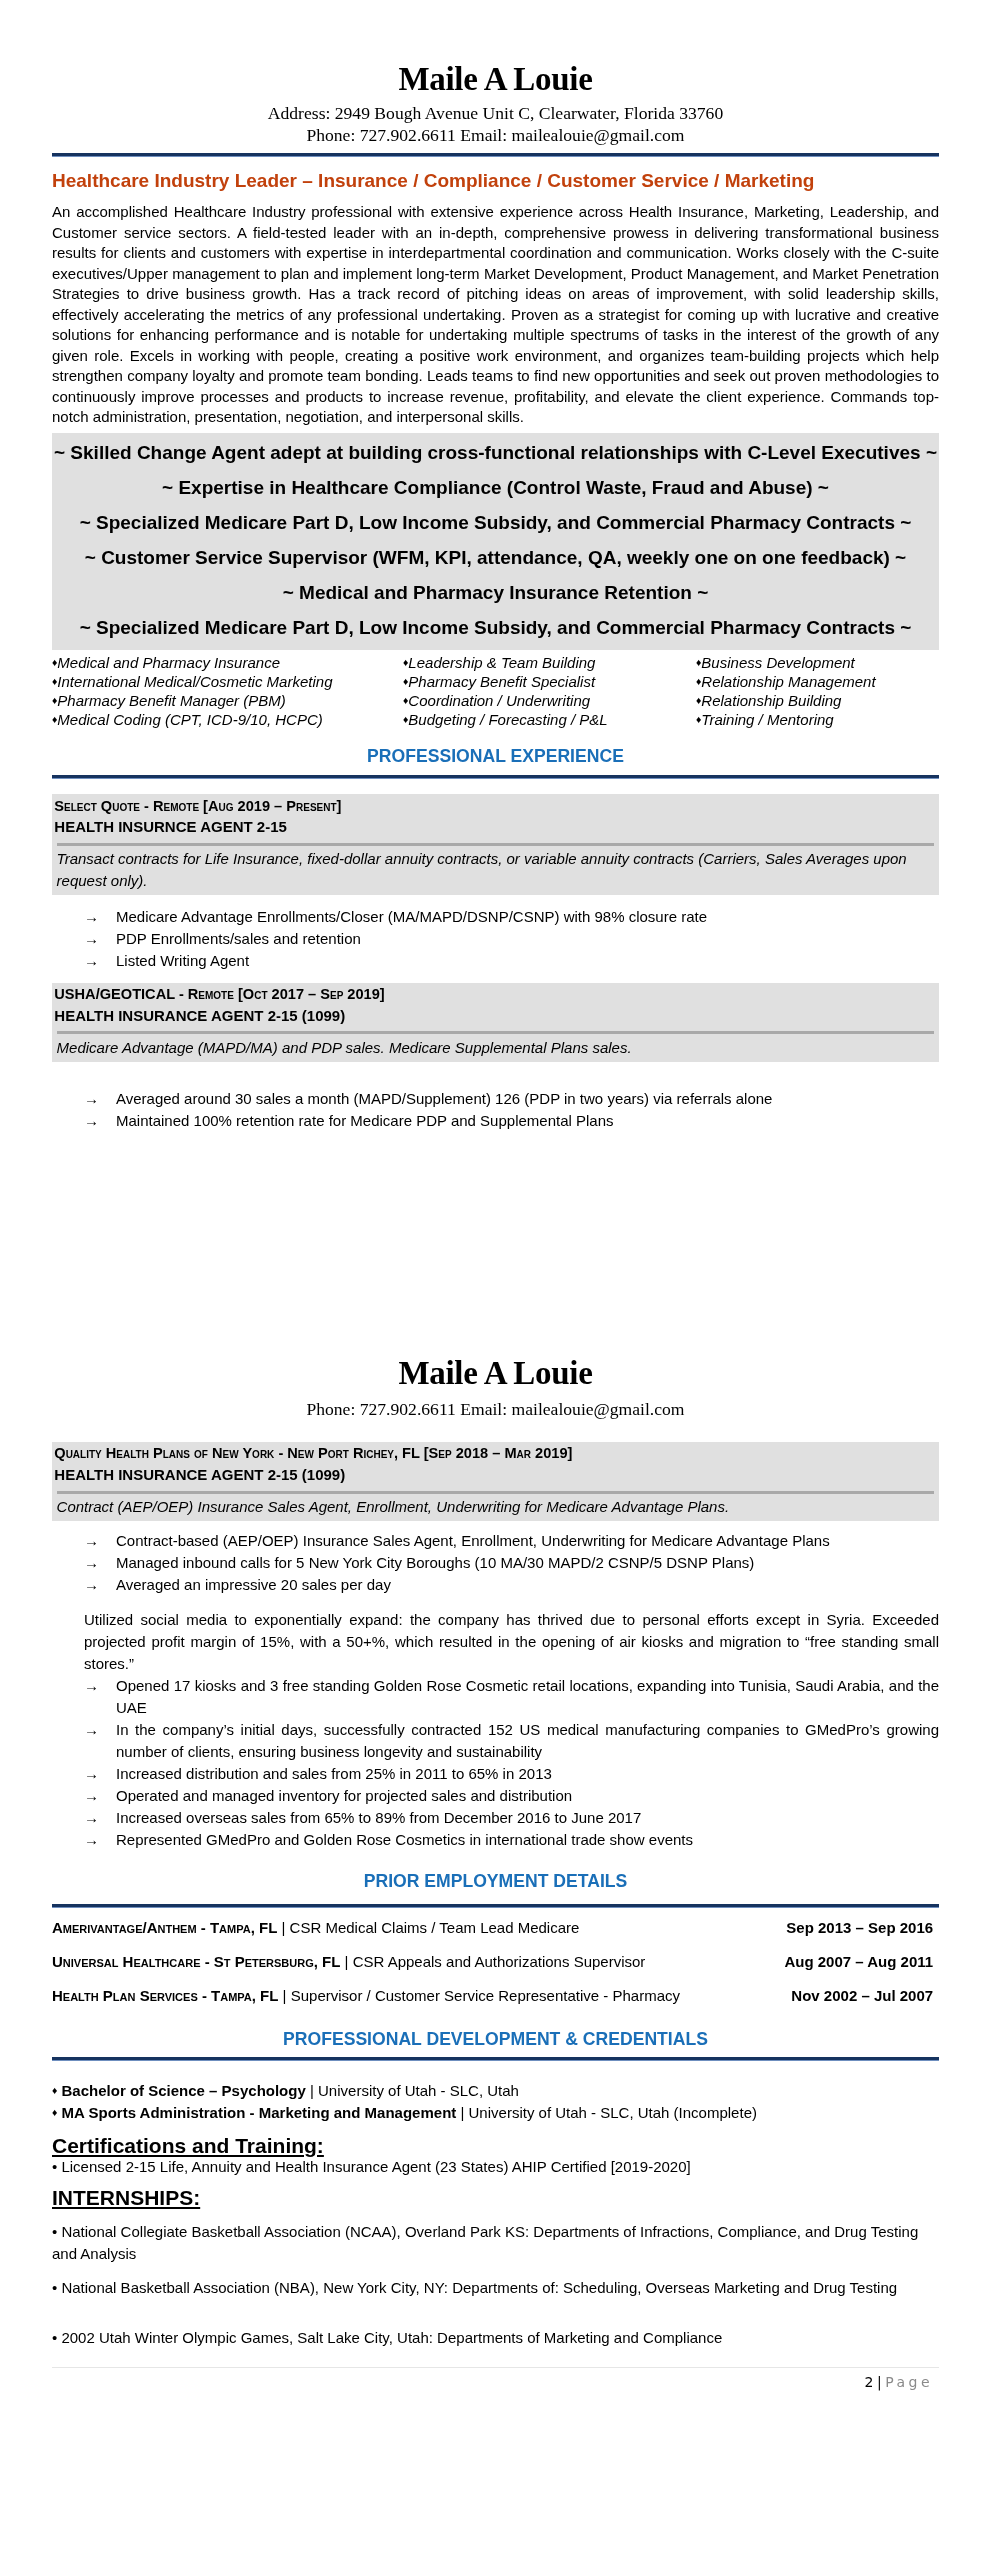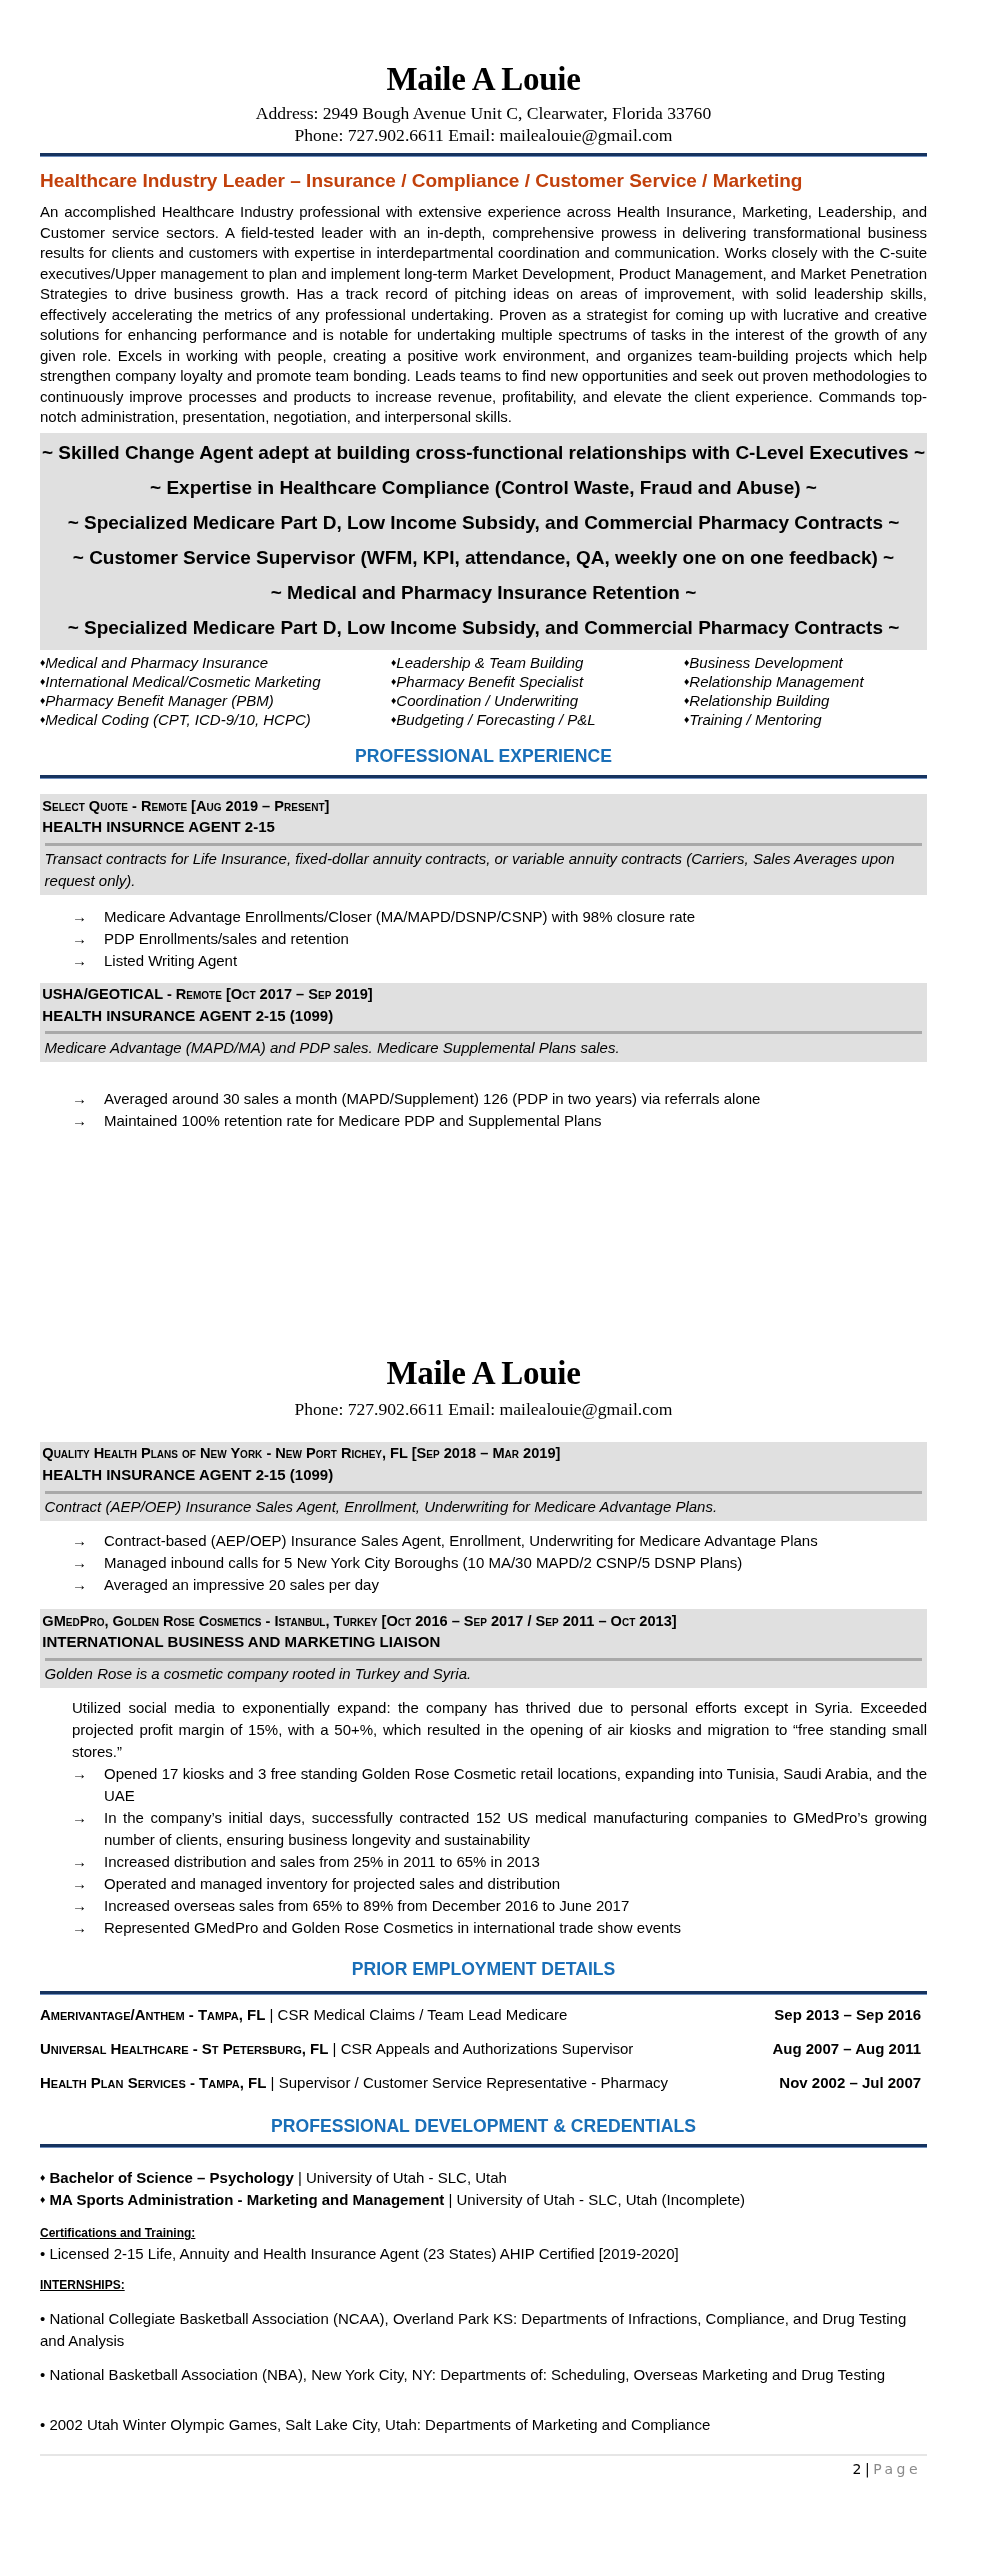--- a/index.html
+++ b/index.html
@@ -1,19 +1,19 @@
 <!DOCTYPE html>
 <html style="font-size:9.4px"><head>
 <meta charset="utf-8">
 <style>
   * { box-sizing: border-box; margin: 0; padding: 0; }
   html, body { width: 995px; background: #ffffff; }
   body { font-family: "Liberation Sans", sans-serif; color: #000; position: relative; height: 2576px; overflow: hidden; }
   .page { position: absolute; left: 0; width: 995px; }
-  .content { position: absolute; left: 40px; width: 887px; }
+  .content { position: absolute; left: 52px; width: 887px; }
 
   .name { font-family: "Liberation Serif", serif; font-weight: bold; font-size: 33px; text-align: center; letter-spacing: -0.3px; line-height: 1; }
   .contact { font-family: "Liberation Serif", serif; font-weight: normal; font-size: 17.6px; text-align: center; line-height: 22px; }
 
   .rule-blue { height: 4.1px; background: #16335f; border-bottom: 1.2px solid #6f8fbf; }
   .rule-gray { height: 2.9px; background: #a9a9a9; margin: 0 2.3px; }
 
   .headline { color: #c2410c; font-weight: bold; font-size: 19px; text-align: left; }
   .section-title { color: #1a6fb8; font-weight: bold; font-size: 17.6px; text-align: center; }
 
@@ -38,21 +38,21 @@
   .para-indent { padding-left: 32px; font-size: 15px; line-height: 22px; text-align: justify; }
 
   .prior-row { display: flex; justify-content: space-between; align-items: baseline; font-size: 15px; line-height: 34px; }
   .prior-company { font-weight: bold; font-variant: small-caps; }
   .prior-dates { font-weight: bold; padding-right: 5.9px; }
 
   .degree { font-size: 15px; line-height: 22px; }
   .degree .deg-name { font-weight: bold; }
   .degree .diamond { font-size: 10.5px; vertical-align: 1.8px; }
 
-  .subhead { font-weight: bold; font-size: 12px; text-decoration: underline; line-height: 20px; }
+  .subhead { font-weight: bold; font-size: 21px; text-decoration: underline; line-height: 20px; }
   .plain { font-size: 15px; line-height: 22px; }
 
   .footer-rule { height: 1.8px; background: #e6e6e6; }
   .page-num { font-family: "DejaVu Sans", sans-serif; font-size: 14px; text-align: right; padding-right: 5.9px; }
   .page-num .pnum { color: #000; }
   .page-num .sep { color: #000; margin: 0 3.5px; }
   .page-num .plabel { color: #8a8a8a; letter-spacing: 3.5px; }
 </style>
 </head>
 <body>
@@ -141,26 +141,20 @@
         <div class="job-desc">Contract (AEP/OEP) Insurance Sales Agent, Enrollment, Underwriting for Medicare Advantage Plans.</div>
       </div>
       <ul class="bullets" style="margin-top:9.4px;">
         <li>Contract-based (AEP/OEP) Insurance Sales Agent, Enrollment, Underwriting for Medicare Advantage Plans</li>
         <li>Managed inbound calls for 5 New York City Boroughs (10 MA/30 MAPD/2 CSNP/5 DSNP Plans)</li>
         <li>Averaged an impressive 20 sales per day</li>
       </ul>
     </div>
 
     <div style="margin-top:13px;">
-      <div class="job-box">
-        <div class="job-company">GMedPro, Golden Rose Cosmetics - Istanbul, Turkey [Oct 2016 – Sep 2017 / Sep 2011 – Oct 2013]</div>
-        <div class="job-title">INTERNATIONAL BUSINESS AND MARKETING LIAISON</div>
-        <div class="rule-gray" style="margin-top:5.9px;"></div>
-        <div class="job-desc">Golden Rose is a cosmetic company rooted in Turkey and Syria.</div>
-      </div>
       <div class="para-indent" style="margin-top:8.2px;">Utilized social media to exponentially expand: the company has thrived due to personal efforts except in Syria. Exceeded projected profit margin of 15%, with a 50+%, which resulted in the opening of air kiosks and migration to “free standing small stores.”</div>
       <ul class="bullets justify">
         <li>Opened 17 kiosks and 3 free standing Golden Rose Cosmetic retail locations, expanding into Tunisia, Saudi Arabia, and the UAE</li>
         <li>In the company’s initial days, successfully contracted 152 US medical manufacturing companies to GMedPro’s growing number of clients, ensuring business longevity and sustainability</li>
         <li>Increased distribution and sales from 25% in 2011 to 65% in 2013</li>
         <li>Operated and managed inventory for projected sales and distribution</li>
         <li>Increased overseas sales from 65% to 89% from December 2016 to June 2017</li>
         <li>Represented GMedPro and Golden Rose Cosmetics in international trade show events</li>
       </ul>
     </div>

